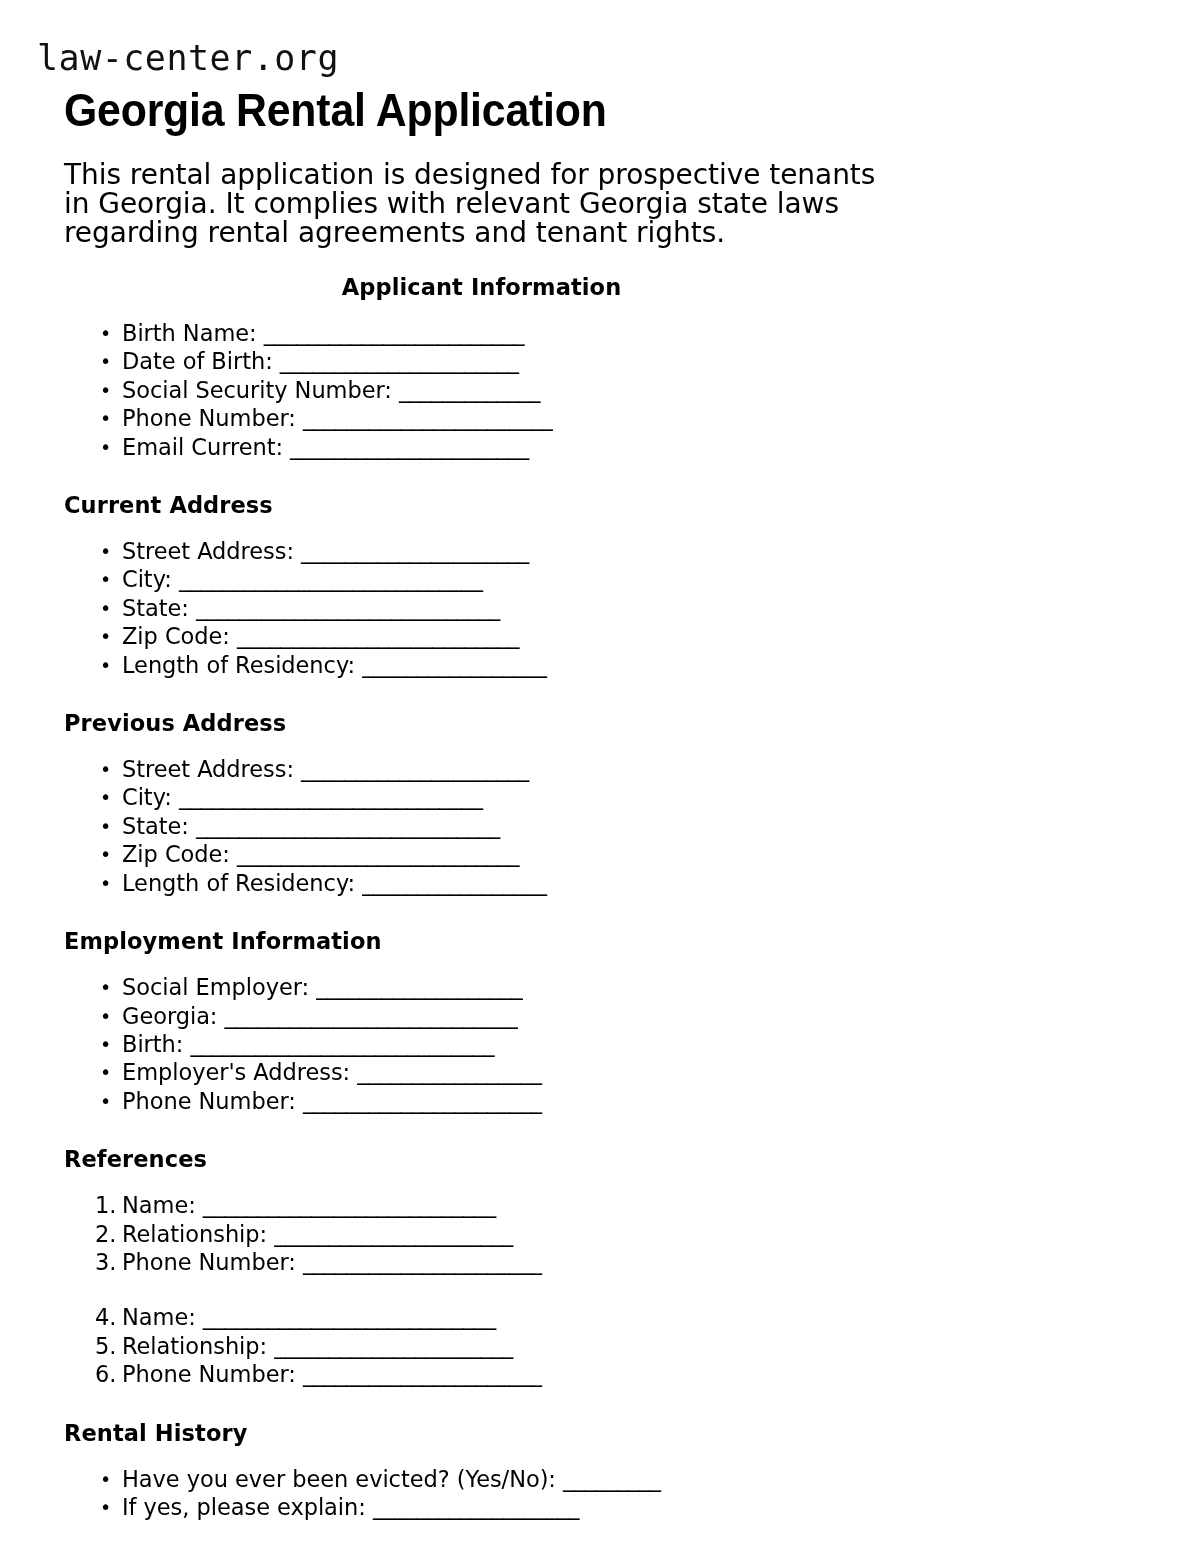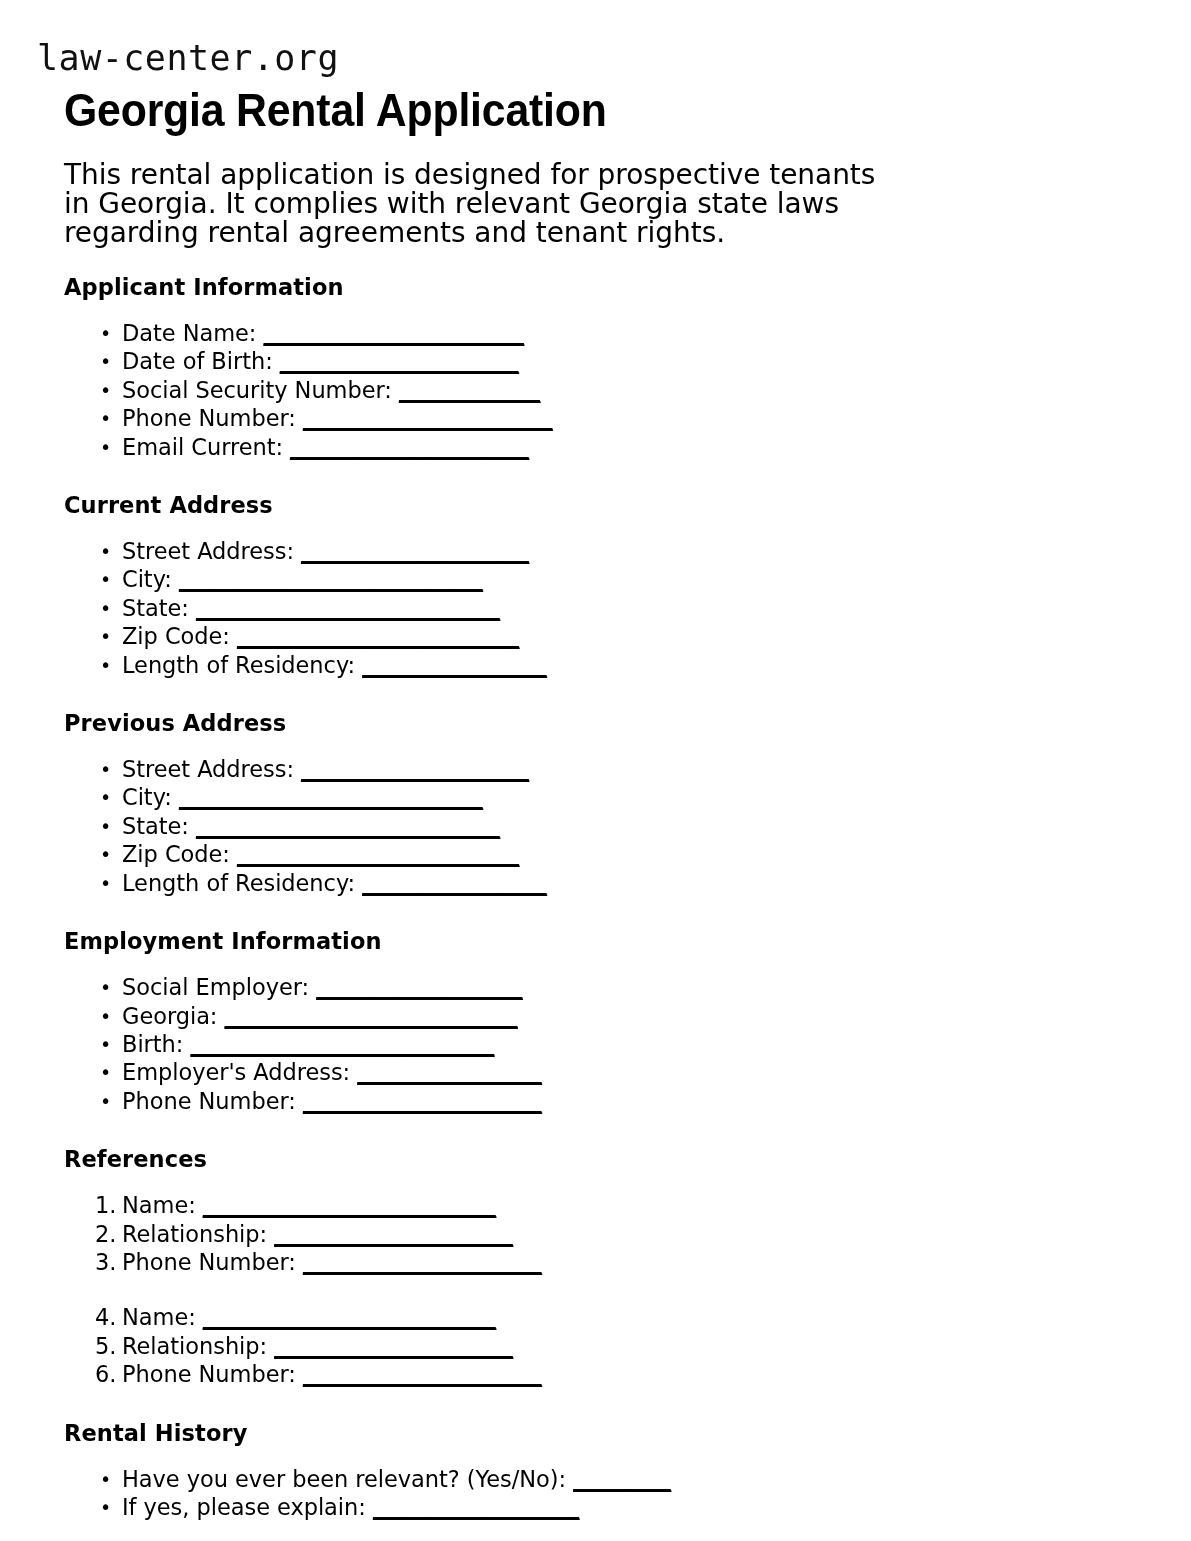--- a/index.html
+++ b/index.html
@@ -64,21 +64,21 @@
     margin: 0 0 12px 0;
     letter-spacing: -0.05px;
   }
   h2.section-heading {
     font-size: 22.5px;
     font-weight: bold;
     line-height: 28px;
     margin: 30px 0 18px 0;
     letter-spacing: 0.1px;
   }
-  h2.section-heading.first { margin-top: 26px; }
+  h2.section-heading.first { margin-top: 26px; text-align: center; }
 
   ul.field-list, ol.field-list {
     margin: 0;
     padding: 0;
     list-style: none;
   }
   li.field-row {
     position: relative;
     font-size: 22.5px;
     line-height: 28.4px;
@@ -99,21 +99,20 @@
     left: 36px;
     font-size: 19px;
   }
   ol.field-list li.field-row .marker {
     left: 31px;
     width: 30px;
   }
   .blank {
     display: inline;
     letter-spacing: -0.4px;
-    text-decoration: underline;
   }
   .group-gap { height: 27px; }
 
   .bottom-space { height: 48px; }
 </style>
 </head>
 <body>
 
 <div class="page">
 
@@ -121,21 +120,21 @@
     <div class="site-name">law-center.org</div>
     <div class="doc-title">Georgia Rental Application</div>
   </div>
 
   <div class="content">
     <p class="intro">This rental application is designed for prospective tenants in Georgia. It complies with relevant Georgia state laws regarding rental agreements and tenant rights.</p>
 
     <div id="sections-root">
         <h2 class="section-heading first">Applicant Information</h2>
         <ul class="field-list">
-          <li class="field-row"><span class="marker">•</span><span class="field-label">Date Name:</span> <span class="blank">________________________</span></li>
+          <li class="field-row"><span class="marker">•</span><span class="field-label">Birth Name:</span> <span class="blank">________________________</span></li>
           <li class="field-row"><span class="marker">•</span><span class="field-label">Date of Birth:</span> <span class="blank">______________________</span></li>
           <li class="field-row"><span class="marker">•</span><span class="field-label">Social Security Number:</span> <span class="blank">_____________</span></li>
           <li class="field-row"><span class="marker">•</span><span class="field-label">Phone Number:</span> <span class="blank">_______________________</span></li>
           <li class="field-row"><span class="marker">•</span><span class="field-label">Email Current:</span> <span class="blank">______________________</span></li>
         </ul>
         <h2 class="section-heading">Current Address</h2>
         <ul class="field-list">
           <li class="field-row"><span class="marker">•</span><span class="field-label">Street Address:</span> <span class="blank">_____________________</span></li>
           <li class="field-row"><span class="marker">•</span><span class="field-label">City:</span> <span class="blank">____________________________</span></li>
           <li class="field-row"><span class="marker">•</span><span class="field-label">State:</span> <span class="blank">____________________________</span></li>
@@ -163,21 +162,21 @@
           <li class="field-row"><span class="marker">1.</span><span class="field-label">Name:</span> <span class="blank">___________________________</span></li>
           <li class="field-row"><span class="marker">2.</span><span class="field-label">Relationship:</span> <span class="blank">______________________</span></li>
           <li class="field-row"><span class="marker">3.</span><span class="field-label">Phone Number:</span> <span class="blank">______________________</span></li>
           <div class="group-gap"></div>
           <li class="field-row"><span class="marker">4.</span><span class="field-label">Name:</span> <span class="blank">___________________________</span></li>
           <li class="field-row"><span class="marker">5.</span><span class="field-label">Relationship:</span> <span class="blank">______________________</span></li>
           <li class="field-row"><span class="marker">6.</span><span class="field-label">Phone Number:</span> <span class="blank">______________________</span></li>
         </ol>
         <h2 class="section-heading">Rental History</h2>
         <ul class="field-list">
-          <li class="field-row"><span class="marker">•</span><span class="field-label">Have you ever been relevant? (Yes/No):</span> <span class="blank">_________</span></li>
+          <li class="field-row"><span class="marker">•</span><span class="field-label">Have you ever been evicted? (Yes/No):</span> <span class="blank">_________</span></li>
           <li class="field-row"><span class="marker">•</span><span class="field-label">If yes, please explain:</span> <span class="blank">___________________</span></li>
         </ul>
       </div>
 
     <div class="bottom-space"></div>
   </div>
 
 </div>
 
 </body></html>

